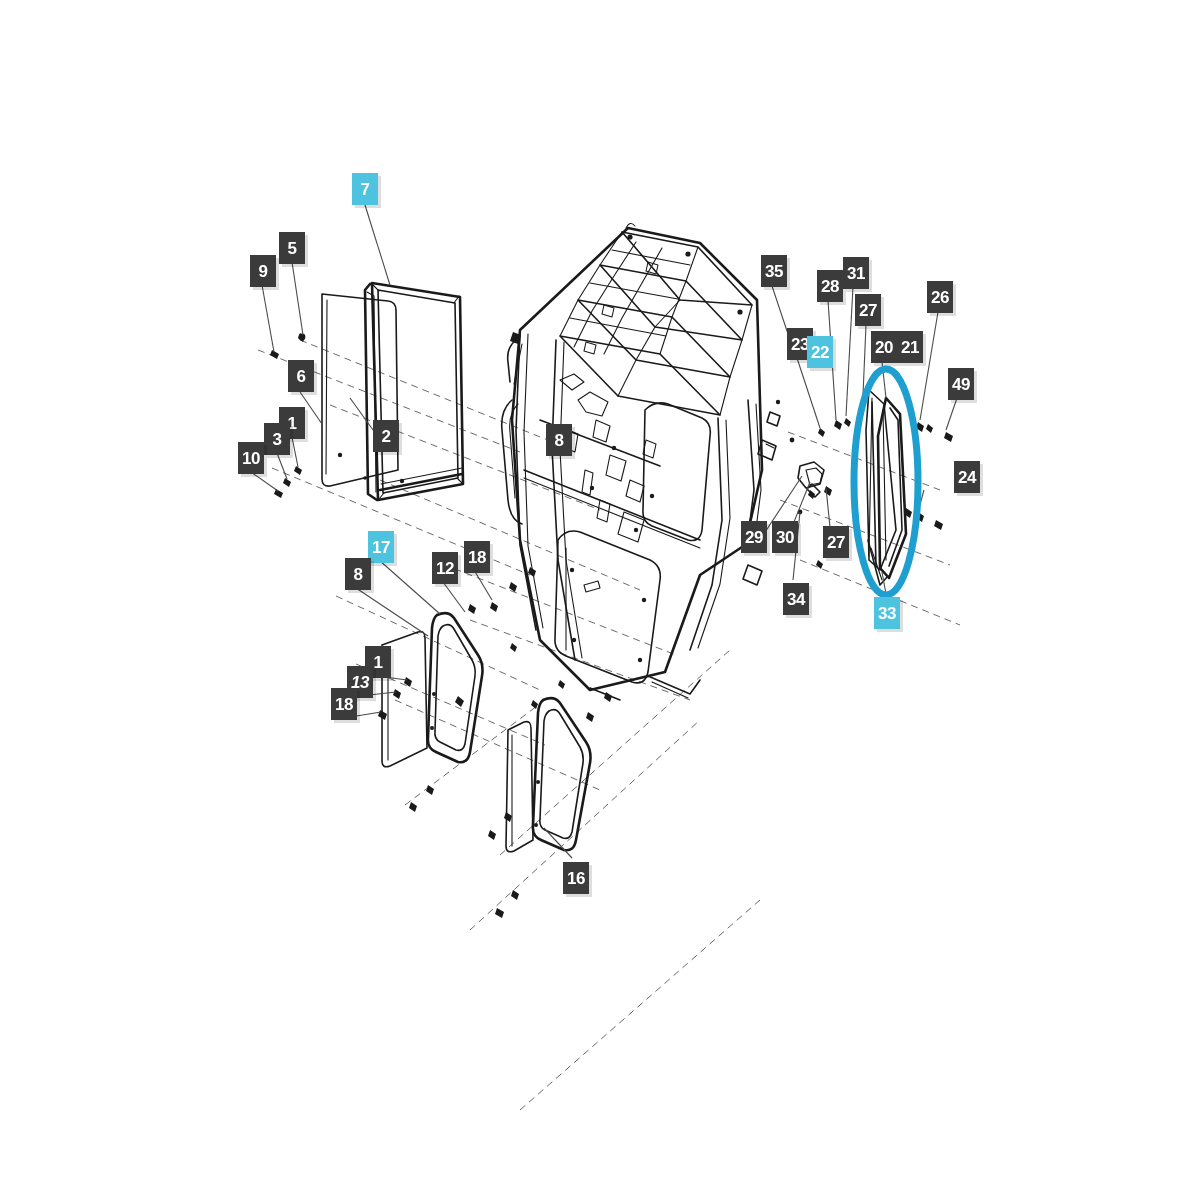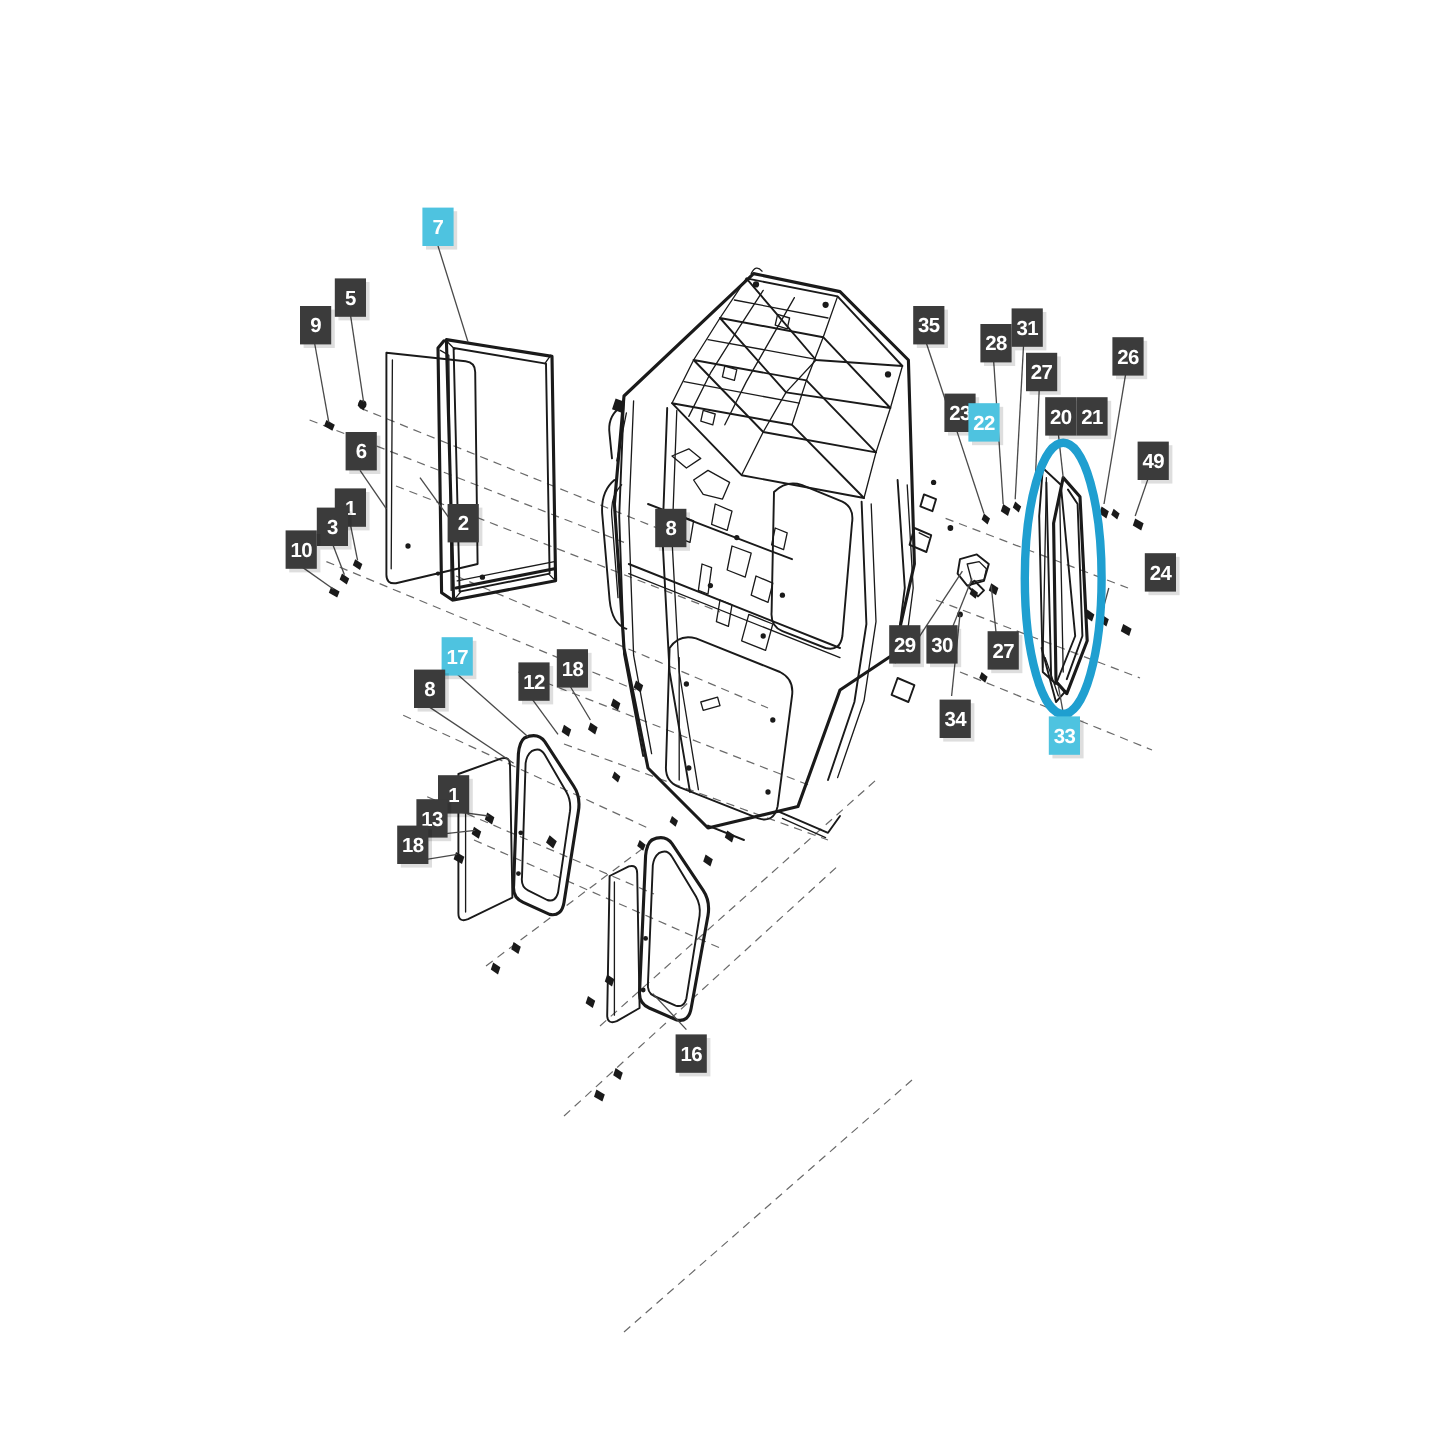--- a/index.html
+++ b/index.html
@@ -335,21 +335,21 @@
       <div class="callout dark" style="left: 279px; top: 407px;">1</div>
       <div class="callout dark" style="left: 264px; top: 423px;">3</div>
       <div class="callout dark" style="left: 238px; top: 442px;">10</div>
       <div class="callout dark" style="left: 373px; top: 420px;">2</div>
       <div class="callout dark" style="left: 546px; top: 424px;">8</div>
       <div class="callout highlight" style="left: 368px; top: 531px;">17</div>
       <div class="callout dark" style="left: 345px; top: 558px;">8</div>
       <div class="callout dark" style="left: 432px; top: 552px;">12</div>
       <div class="callout dark" style="left: 464px; top: 541px;">18</div>
       <div class="callout dark" style="left: 365px; top: 646px;">1</div>
-      <div class="callout dark" style="left: 347px; top: 666px;">13</div>
+      <div class="callout dark" style="left: 347px; top: 666px; font-style: italic;">13</div>
       <div class="callout dark" style="left: 331px; top: 688px;">18</div>
       <div class="callout dark" style="left: 563px; top: 862px;">16</div>
       <div class="callout dark" style="left: 761px; top: 255px;">35</div>
       <div class="callout dark" style="left: 817px; top: 270px;">28</div>
       <div class="callout dark" style="left: 843px; top: 257px; text-align: right;">31</div>
       <div class="callout dark" style="left: 855px; top: 294px;">27</div>
       <div class="callout dark" style="left: 787px; top: 328px;">23</div>
       <div class="callout highlight" style="left: 807px; top: 336px;">22</div>
       <div class="callout dark" style="left: 871px; top: 331px;">20</div>
       <div class="callout dark" style="left: 897px; top: 331px;">21</div>

